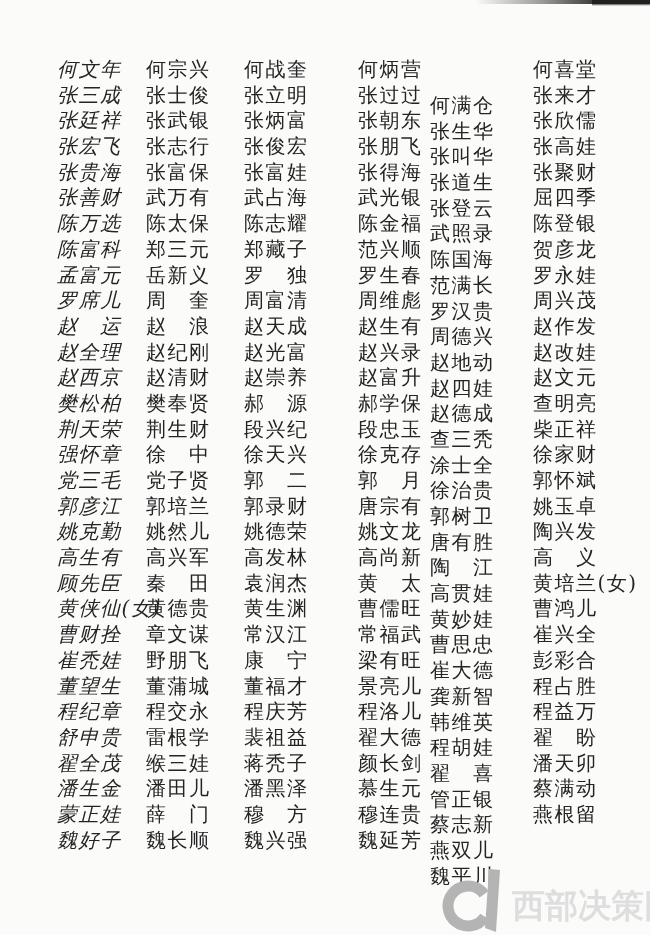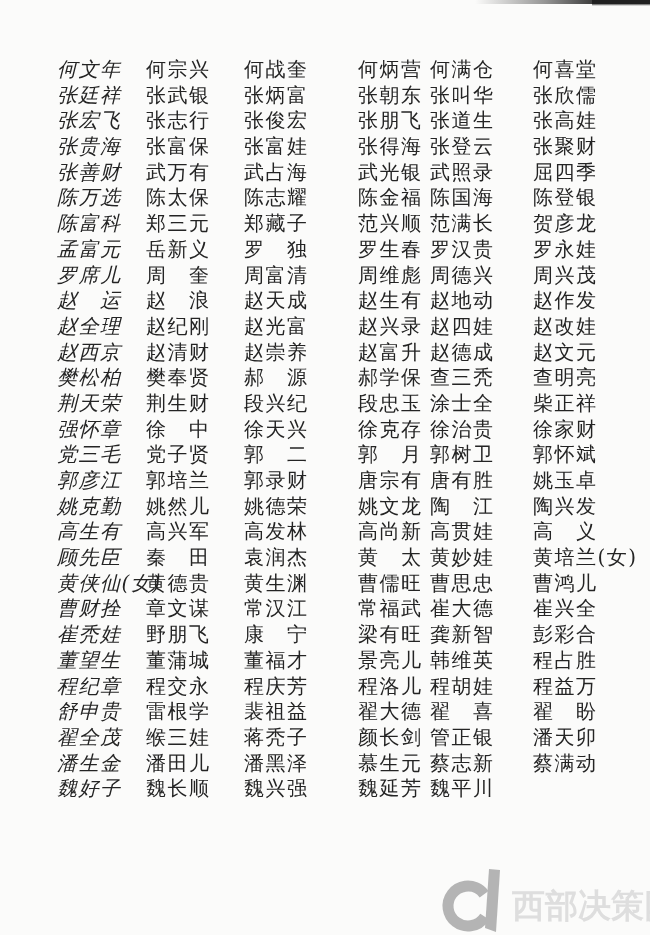--- a/index.html
+++ b/index.html
@@ -35,21 +35,21 @@
     font-size: 20px;
     line-height: 25.7px;
     letter-spacing: 1.5px;
     color: #242424;
     white-space: nowrap;
   }
   .name-cell.c0 { left: 0; font-style: italic; }
   .name-cell.c1 { left: 89px; }
   .name-cell.c2 { left: 187px; text-align: center; }
   .name-cell.c3 { left: 281px; margin-left: 20px; }
-  .name-cell.c4 { left: 373px; }
+  .name-cell.c4 { left: 373px; margin-top: 36px; }
   .name-cell.c5 { left: 476px; }
   .watermark {
     position: absolute;
     left: 440px; top: 866px;
     width: 226px; height: 69px;
   }
   .watermark-logo {
     position: absolute;
     left: 0; top: 2px;
     width: 78px; height: 67px;
@@ -73,20 +73,28 @@
 <div class="name-grid">
     <div class="name-row">
       <span class="name-cell c0">何文年</span>
       <span class="name-cell c1">何宗兴</span>
       <span class="name-cell c2">何战奎</span>
       <span class="name-cell c3">何炳营</span>
       <span class="name-cell c4">何满仓</span>
       <span class="name-cell c5">何喜堂</span>
     </div>
     <div class="name-row">
+      <span class="name-cell c0">张三成</span>
+      <span class="name-cell c1">张士俊</span>
+      <span class="name-cell c2">张立明</span>
+      <span class="name-cell c3">张过过</span>
+      <span class="name-cell c4">张生华</span>
+      <span class="name-cell c5">张来才</span>
+    </div>
+    <div class="name-row">
       <span class="name-cell c0">张廷祥</span>
       <span class="name-cell c1">张武银</span>
       <span class="name-cell c2">张炳富</span>
       <span class="name-cell c3">张朝东</span>
       <span class="name-cell c4">张叫华</span>
       <span class="name-cell c5">张欣儒</span>
     </div>
     <div class="name-row">
       <span class="name-cell c0">张宏飞</span>
       <span class="name-cell c1">张志行</span>
@@ -289,20 +297,28 @@
     </div>
     <div class="name-row">
       <span class="name-cell c0">潘生金</span>
       <span class="name-cell c1">潘田儿</span>
       <span class="name-cell c2">潘黑泽</span>
       <span class="name-cell c3">慕生元</span>
       <span class="name-cell c4">蔡志新</span>
       <span class="name-cell c5">蔡满动</span>
     </div>
     <div class="name-row">
+      <span class="name-cell c0">蒙正娃</span>
+      <span class="name-cell c1">薛　门</span>
+      <span class="name-cell c2">穆　方</span>
+      <span class="name-cell c3">穆连贵</span>
+      <span class="name-cell c4">燕双儿</span>
+      <span class="name-cell c5">燕根留</span>
+    </div>
+    <div class="name-row">
       <span class="name-cell c0">魏好子</span>
       <span class="name-cell c1">魏长顺</span>
       <span class="name-cell c2">魏兴强</span>
       <span class="name-cell c3">魏延芳</span>
       <span class="name-cell c4">魏平川</span>
     </div>
   </div>
 
 <div class="watermark">
   <svg class="watermark-logo" viewBox="0 0 78 67" xmlns="http://www.w3.org/2000/svg">

